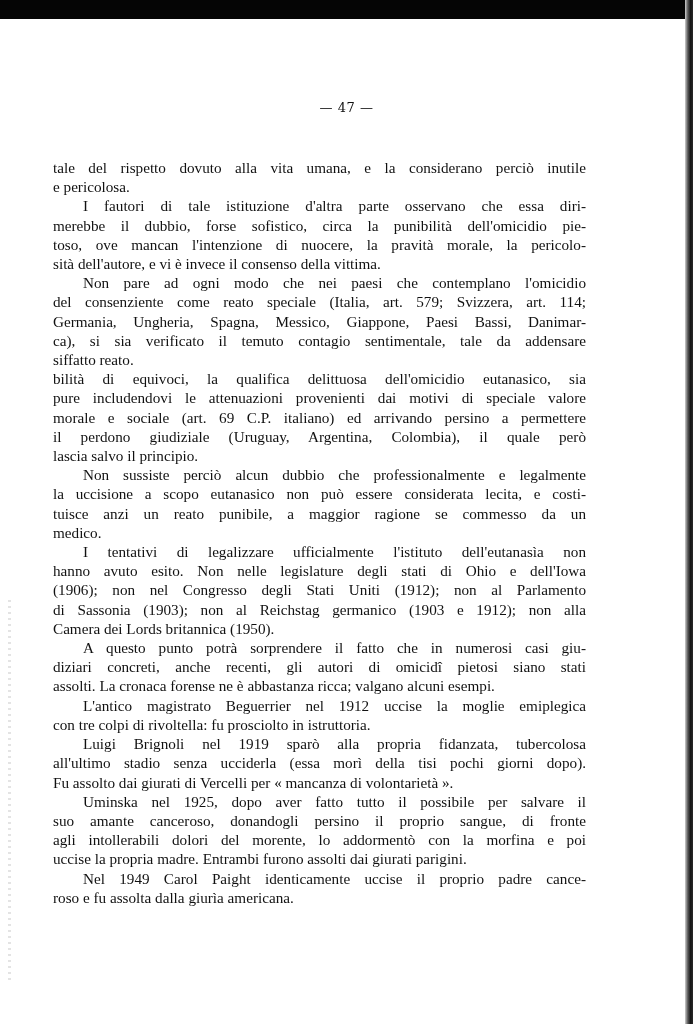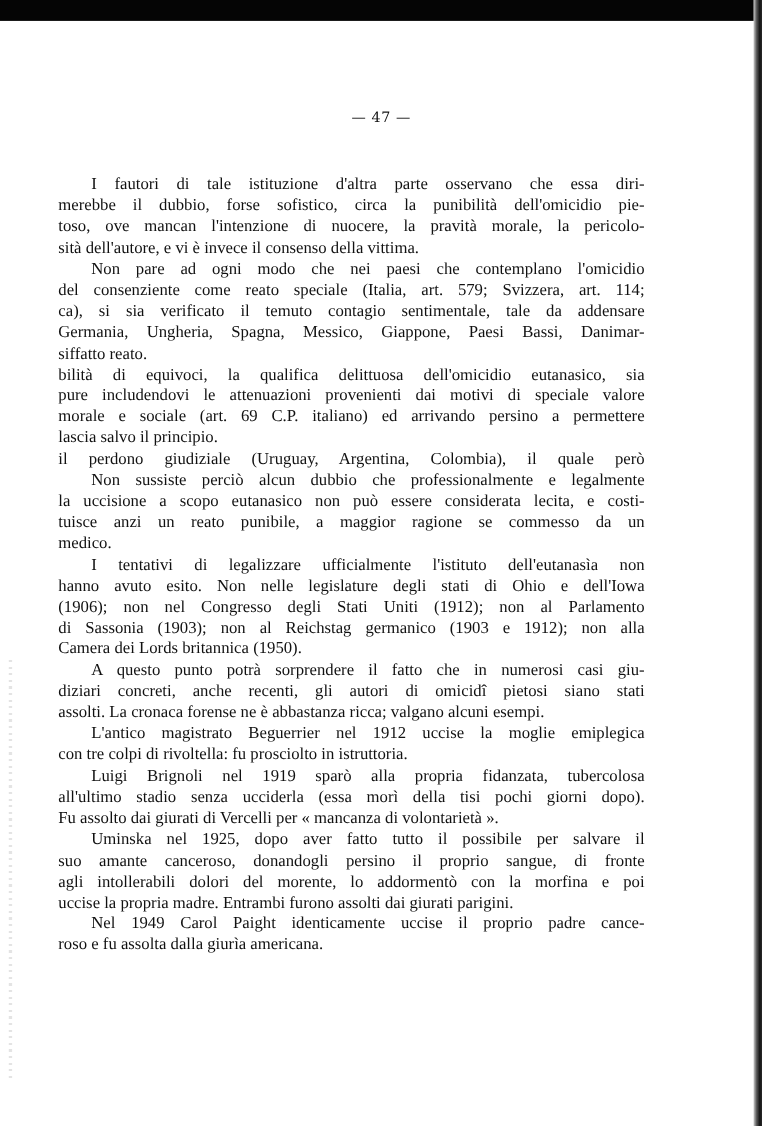--- a/index.html
+++ b/index.html
@@ -71,38 +71,42 @@
 <body>
 
 <div class="scan-top-band"></div>
 <div class="scan-right-band"></div>
 <div class="scan-left-edge"></div>
 
 <div class="page-number">— 47 —</div>
 
 <div class="text-block" id="text-block">
     <p>
+      <span class="line">tale del rispetto dovuto alla vita umana, e la considerano perciò inutile</span>
+      <span class="line last">e pericolosa.</span>
+    </p>
+    <p>
       <span class="line" style="text-indent: 30px;">I fautori di tale istituzione d'altra parte osservano che essa diri-</span>
       <span class="line">merebbe il dubbio, forse sofistico, circa la punibilità dell'omicidio pie-</span>
       <span class="line">toso, ove mancan l'intenzione di nuocere, la pravità morale, la pericolo-</span>
       <span class="line last">sità dell'autore, e vi è invece il consenso della vittima.</span>
     </p>
     <p>
       <span class="line" style="text-indent: 30px;">Non pare ad ogni modo che nei paesi che contemplano l'omicidio</span>
       <span class="line">del consenziente come reato speciale (Italia, art. 579; Svizzera, art. 114;</span>
+      <span class="line">Germania, Ungheria, Spagna, Messico, Giappone, Paesi Bassi, Danimar-</span>
       <span class="line">ca), si sia verificato il temuto contagio sentimentale, tale da addensare</span>
-      <span class="line">Germania, Ungheria, Spagna, Messico, Giappone, Paesi Bassi, Danimar-</span>
       <span class="line last">siffatto reato.</span>
     </p>
     <p>
       <span class="line">bilità di equivoci, la qualifica delittuosa dell'omicidio eutanasico, sia</span>
       <span class="line">pure includendovi le attenuazioni provenienti dai motivi di speciale valore</span>
       <span class="line">morale e sociale (art. 69 C.P. italiano) ed arrivando persino a permettere</span>
+      <span class="line">il perdono giudiziale (Uruguay, Argentina, Colombia), il quale però</span>
       <span class="line last">lascia salvo il principio.</span>
-      <span class="line">il perdono giudiziale (Uruguay, Argentina, Colombia), il quale però</span>
     </p>
     <p>
       <span class="line" style="text-indent: 30px;">Non sussiste perciò alcun dubbio che professionalmente e legalmente</span>
       <span class="line">la uccisione a scopo eutanasico non può essere considerata lecita, e costi-</span>
       <span class="line">tuisce anzi un reato punibile, a maggior ragione se commesso da un</span>
       <span class="line last">medico.</span>
     </p>
     <p>
       <span class="line" style="text-indent: 30px;">I tentativi di legalizzare ufficialmente l'istituto dell'eutanasìa non</span>
       <span class="line">hanno avuto esito. Non nelle legislature degli stati di Ohio e dell'Iowa</span>

